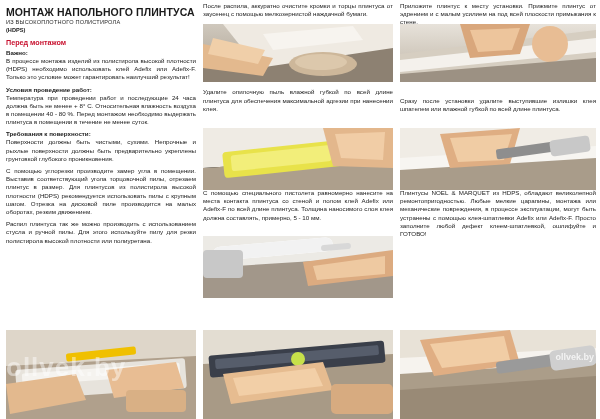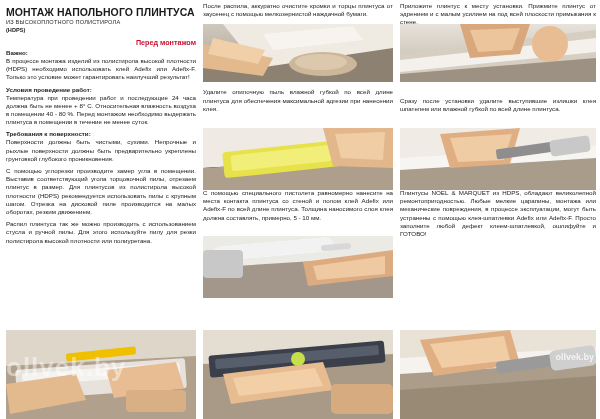--- a/index.html
+++ b/index.html
@@ -25,21 +25,20 @@
     margin:6px 0 1px 0;letter-spacing:.1px;
   }
   .subtitle{
     font-size:5.6px;line-height:7px;color:#2a2a2a;
     margin:0 0 1px 0;letter-spacing:.2px;
   }
   .hdps{font-size:5.6px;font-weight:bold;margin:0 0 5px 0;}
   .sec{
     color:#c8102e;font-weight:bold;font-size:7.2px;
     margin:5px 0 2px 0;
-    text-align:right;
   }
   .sub{font-weight:bold;font-size:6.2px;margin:1px 0 1px 0;}
   p{
     font-size:6.2px;line-height:8.2px;margin:0 0 4px 0;
     text-align:justify;hyphens:auto;
   }
 
   
   .photo{position:absolute;overflow:hidden;background:#d8d2c8;}
   .photo svg{display:block;}

